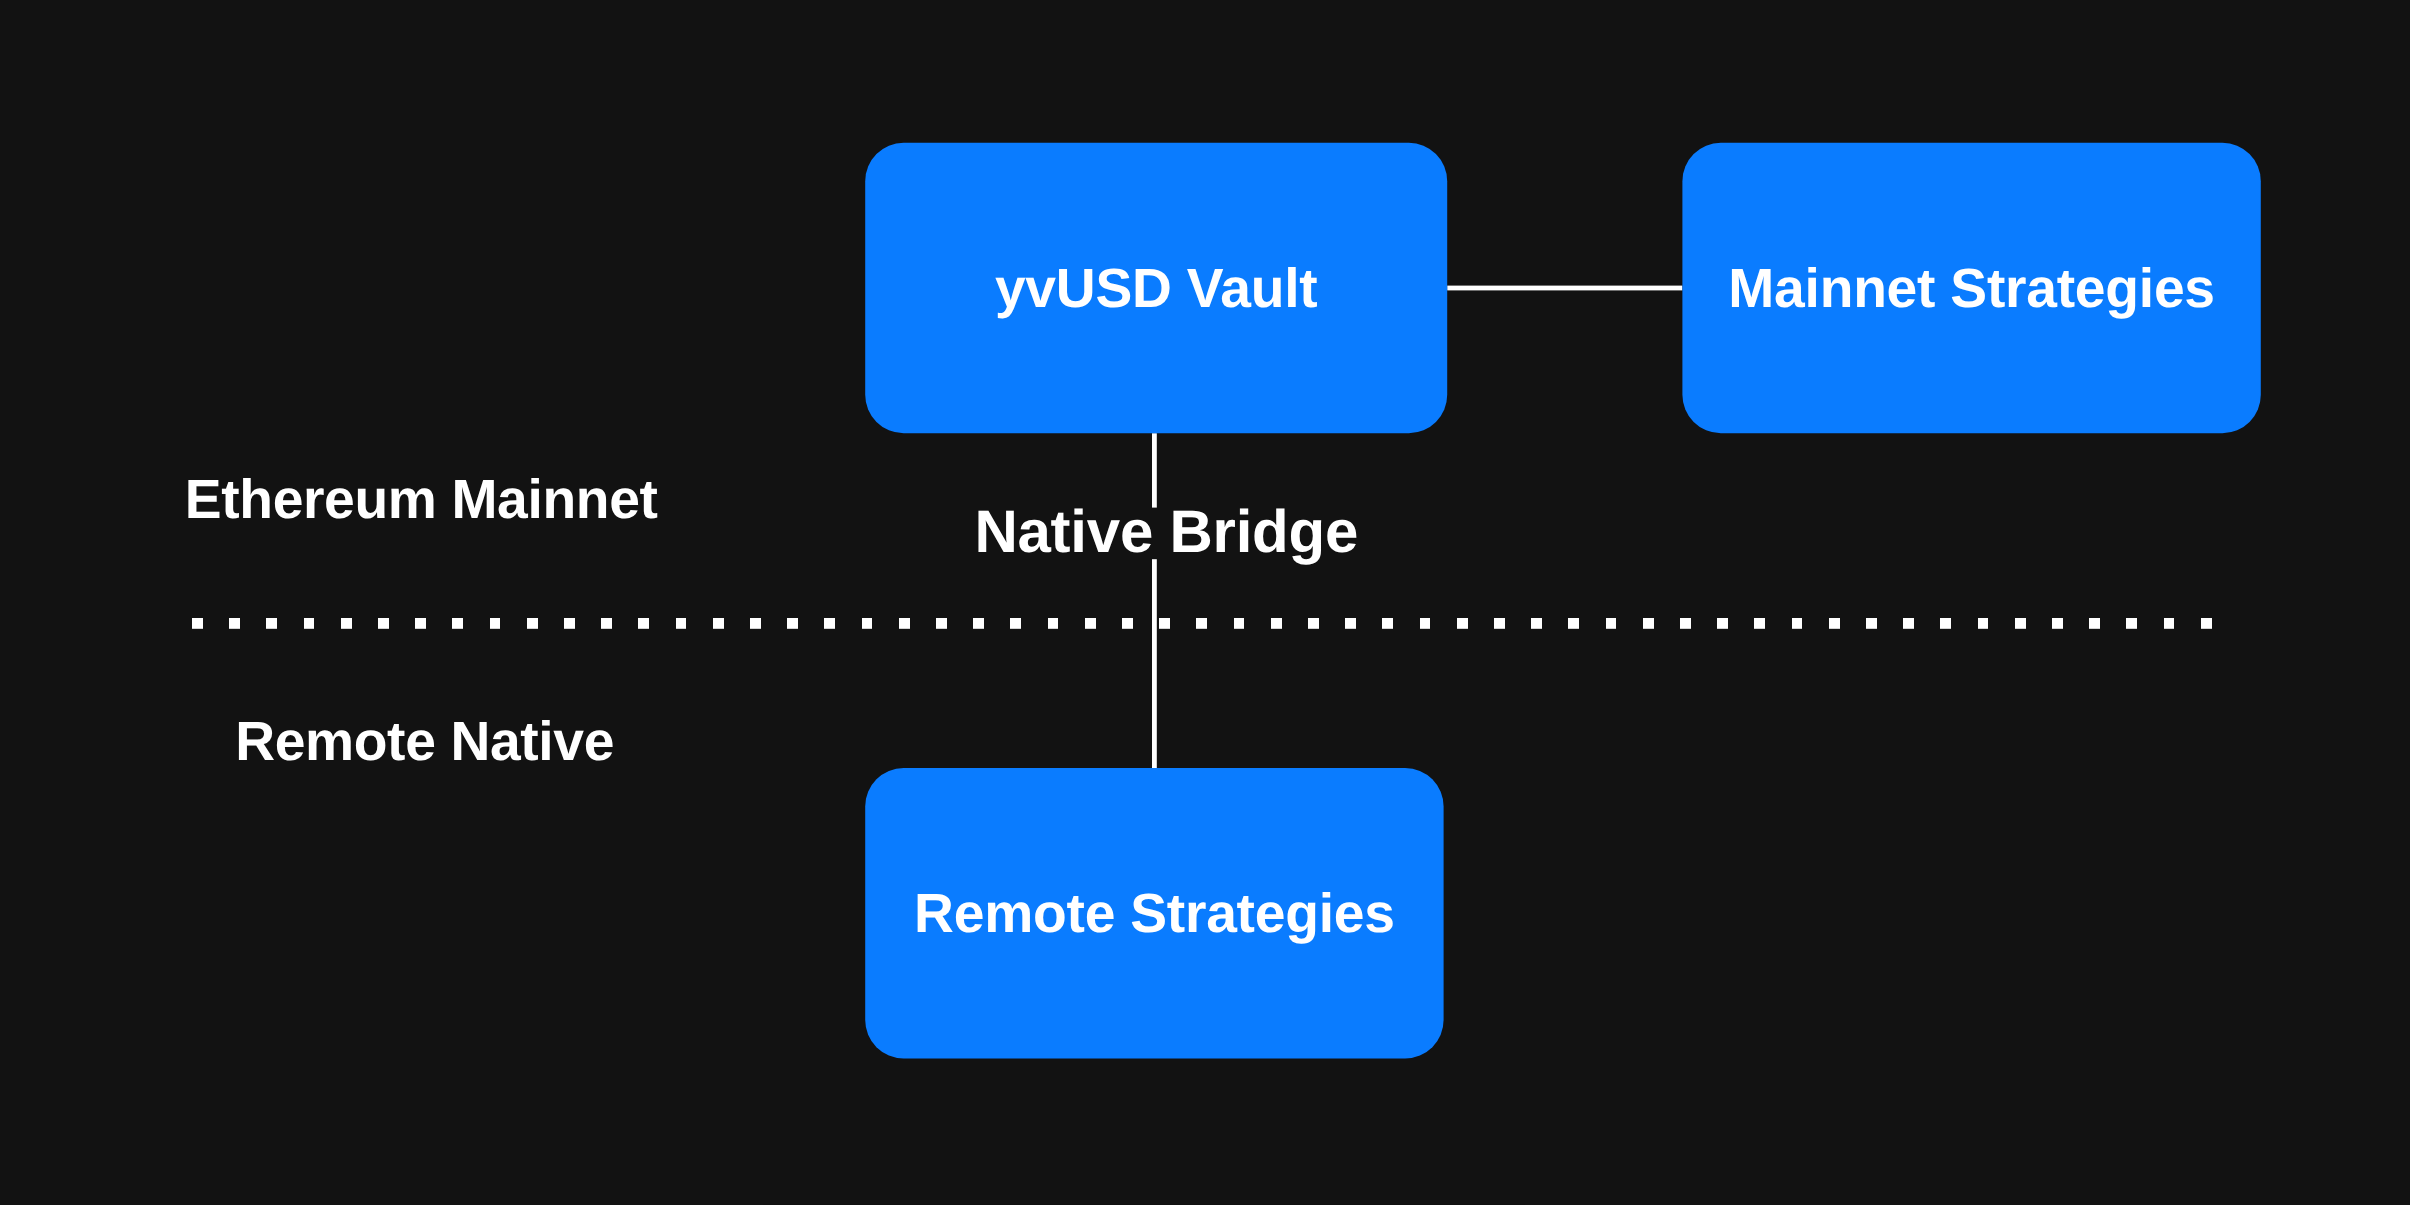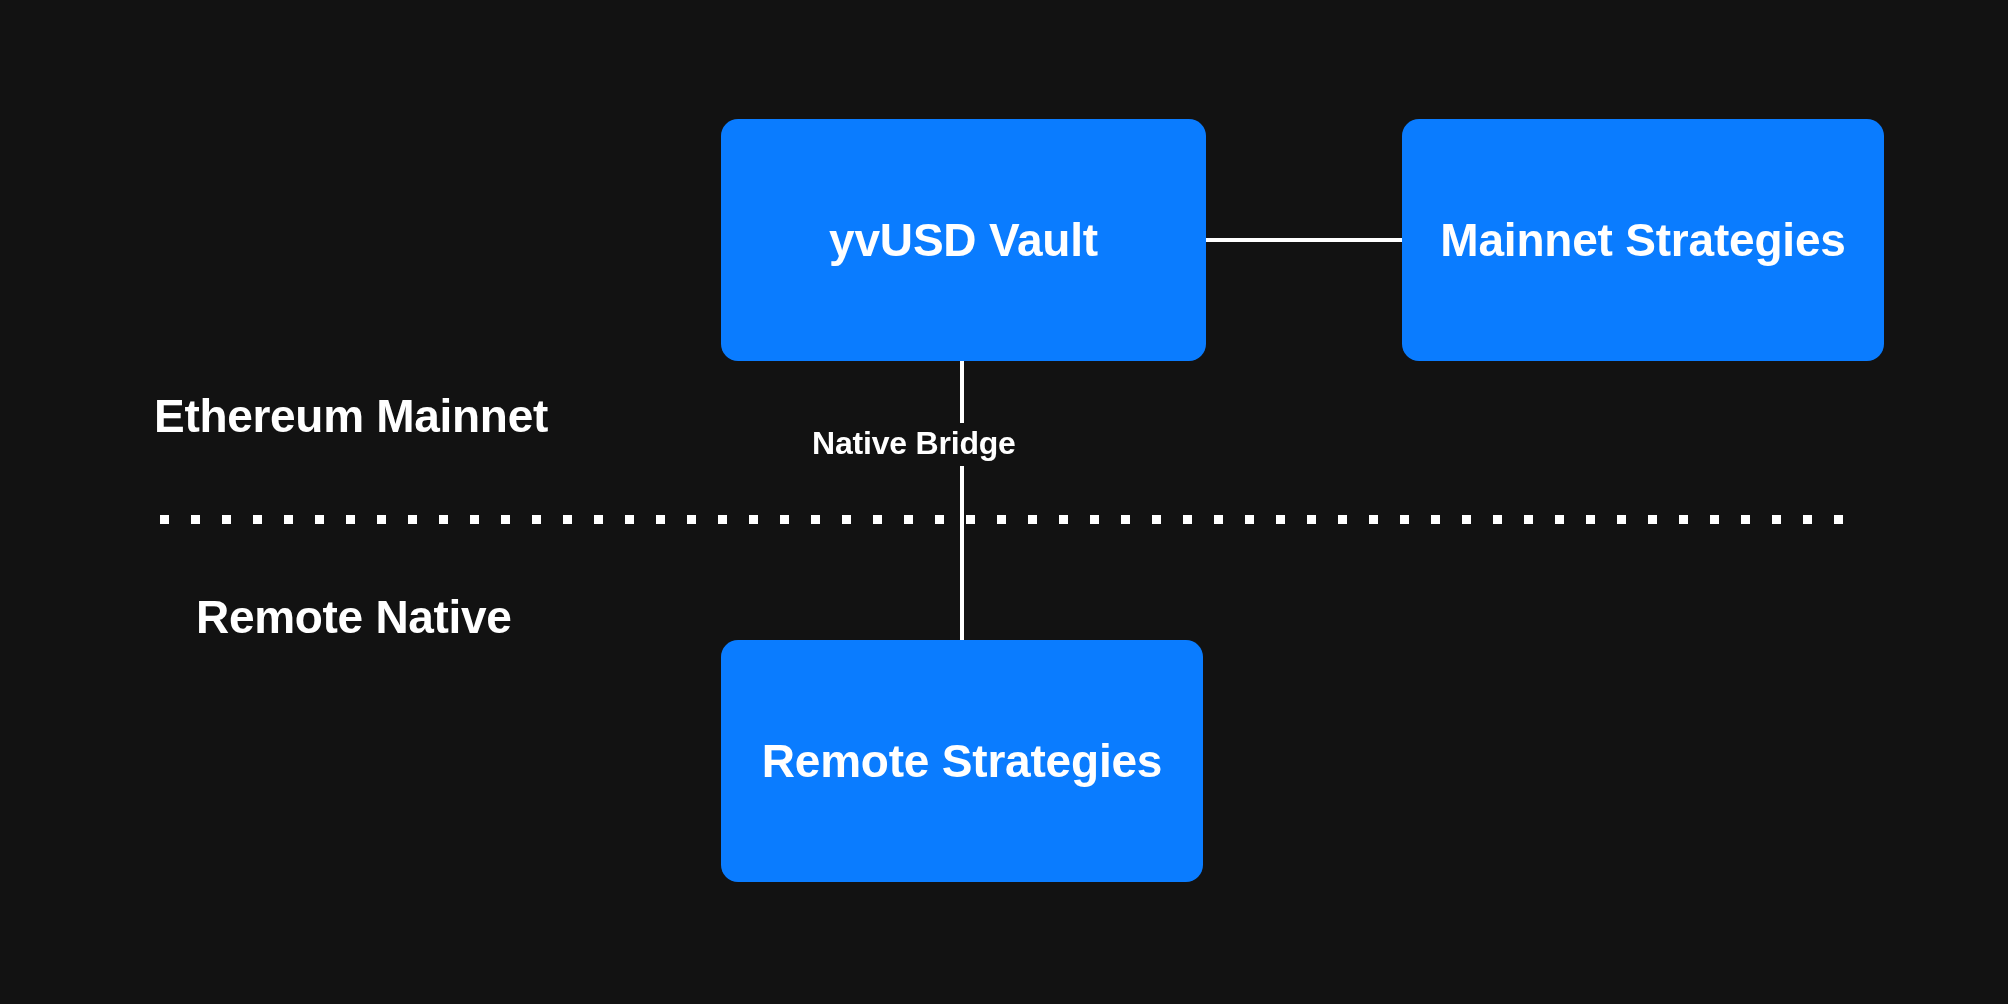--- a/index.html
+++ b/index.html
@@ -19,21 +19,21 @@
     overflow: hidden;
   }
 
   
   .node {
     position: absolute;
     display: flex;
     align-items: center;
     justify-content: center;
     box-sizing: border-box;
-    border-radius: 17px;
+    border-radius: 32px;
     background: #0a7cff;
     color: #ffffff;
     font-weight: bold;
     letter-spacing: -0.2px;
     text-align: center;
     user-select: none;
   }
   .node-label {
     font-size: 46px;
     line-height: 1.1;
@@ -88,21 +88,21 @@
 
   
   #bridge-label {
     position: absolute;
     left: 812px;
     top: 417px;
     height: 52px;
     display: flex;
     align-items: center;
     color: #ffffff;
-    font-size: 32px;
+    font-size: 50px;
     font-weight: bold;
     white-space: nowrap;
     letter-spacing: -0.2px;
     z-index: 3;
     text-align: right;
   }
 
   
   #chain-divider {
     position: absolute;

